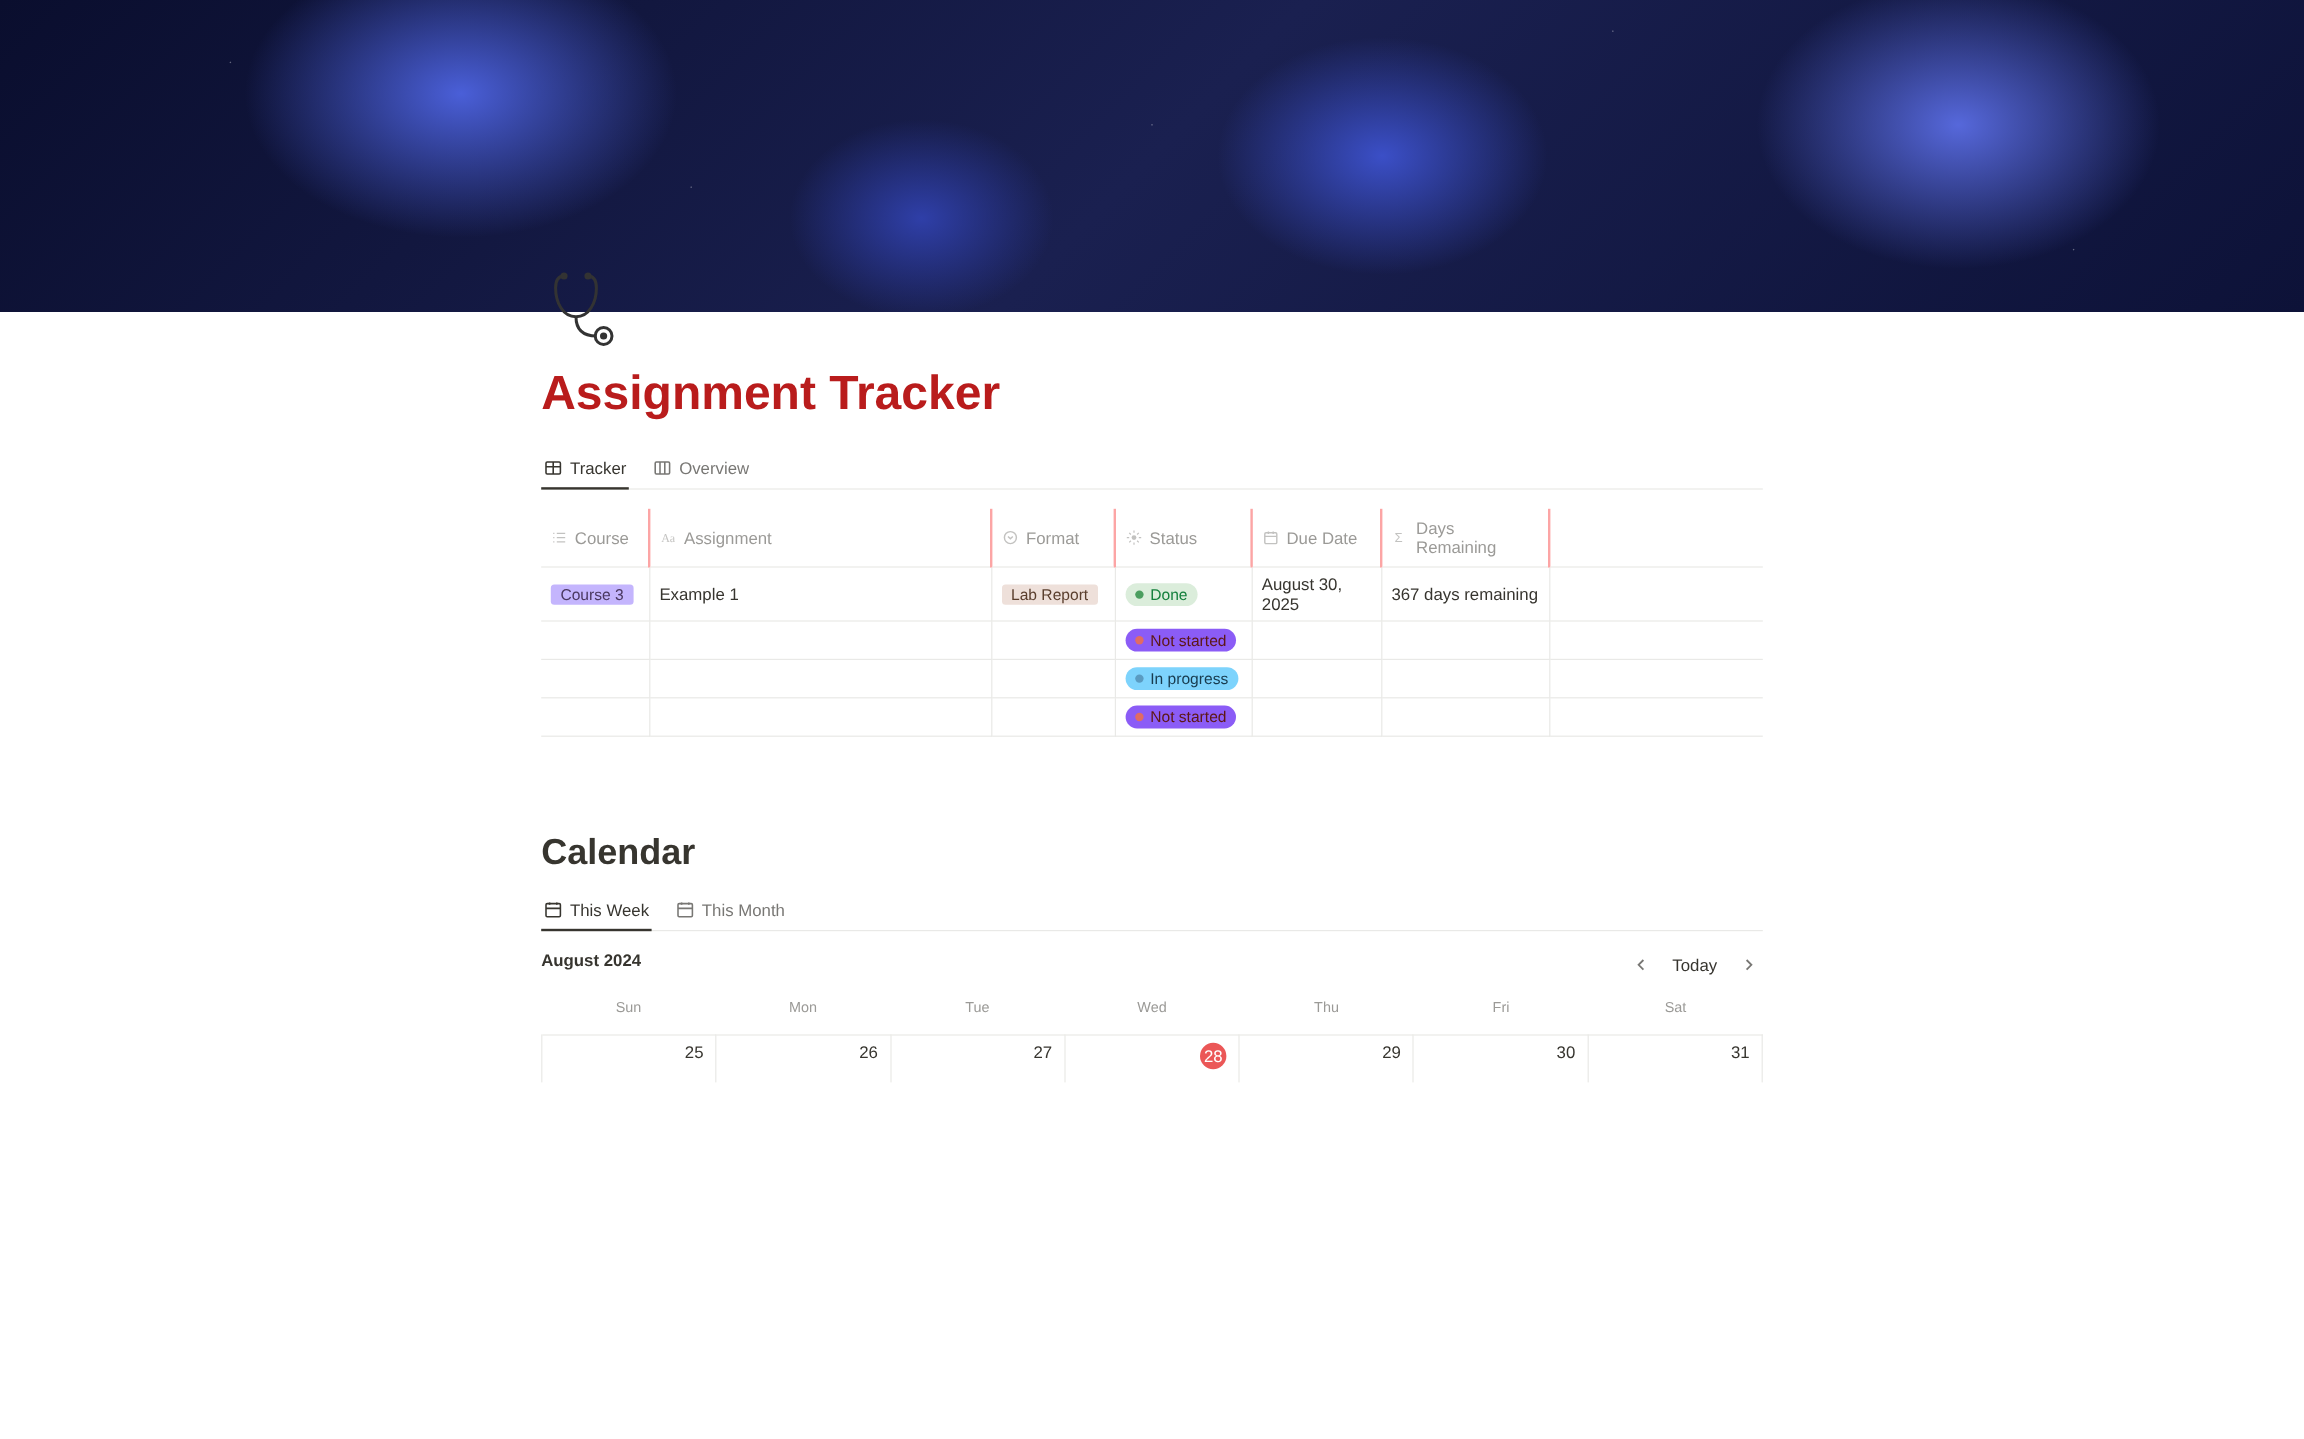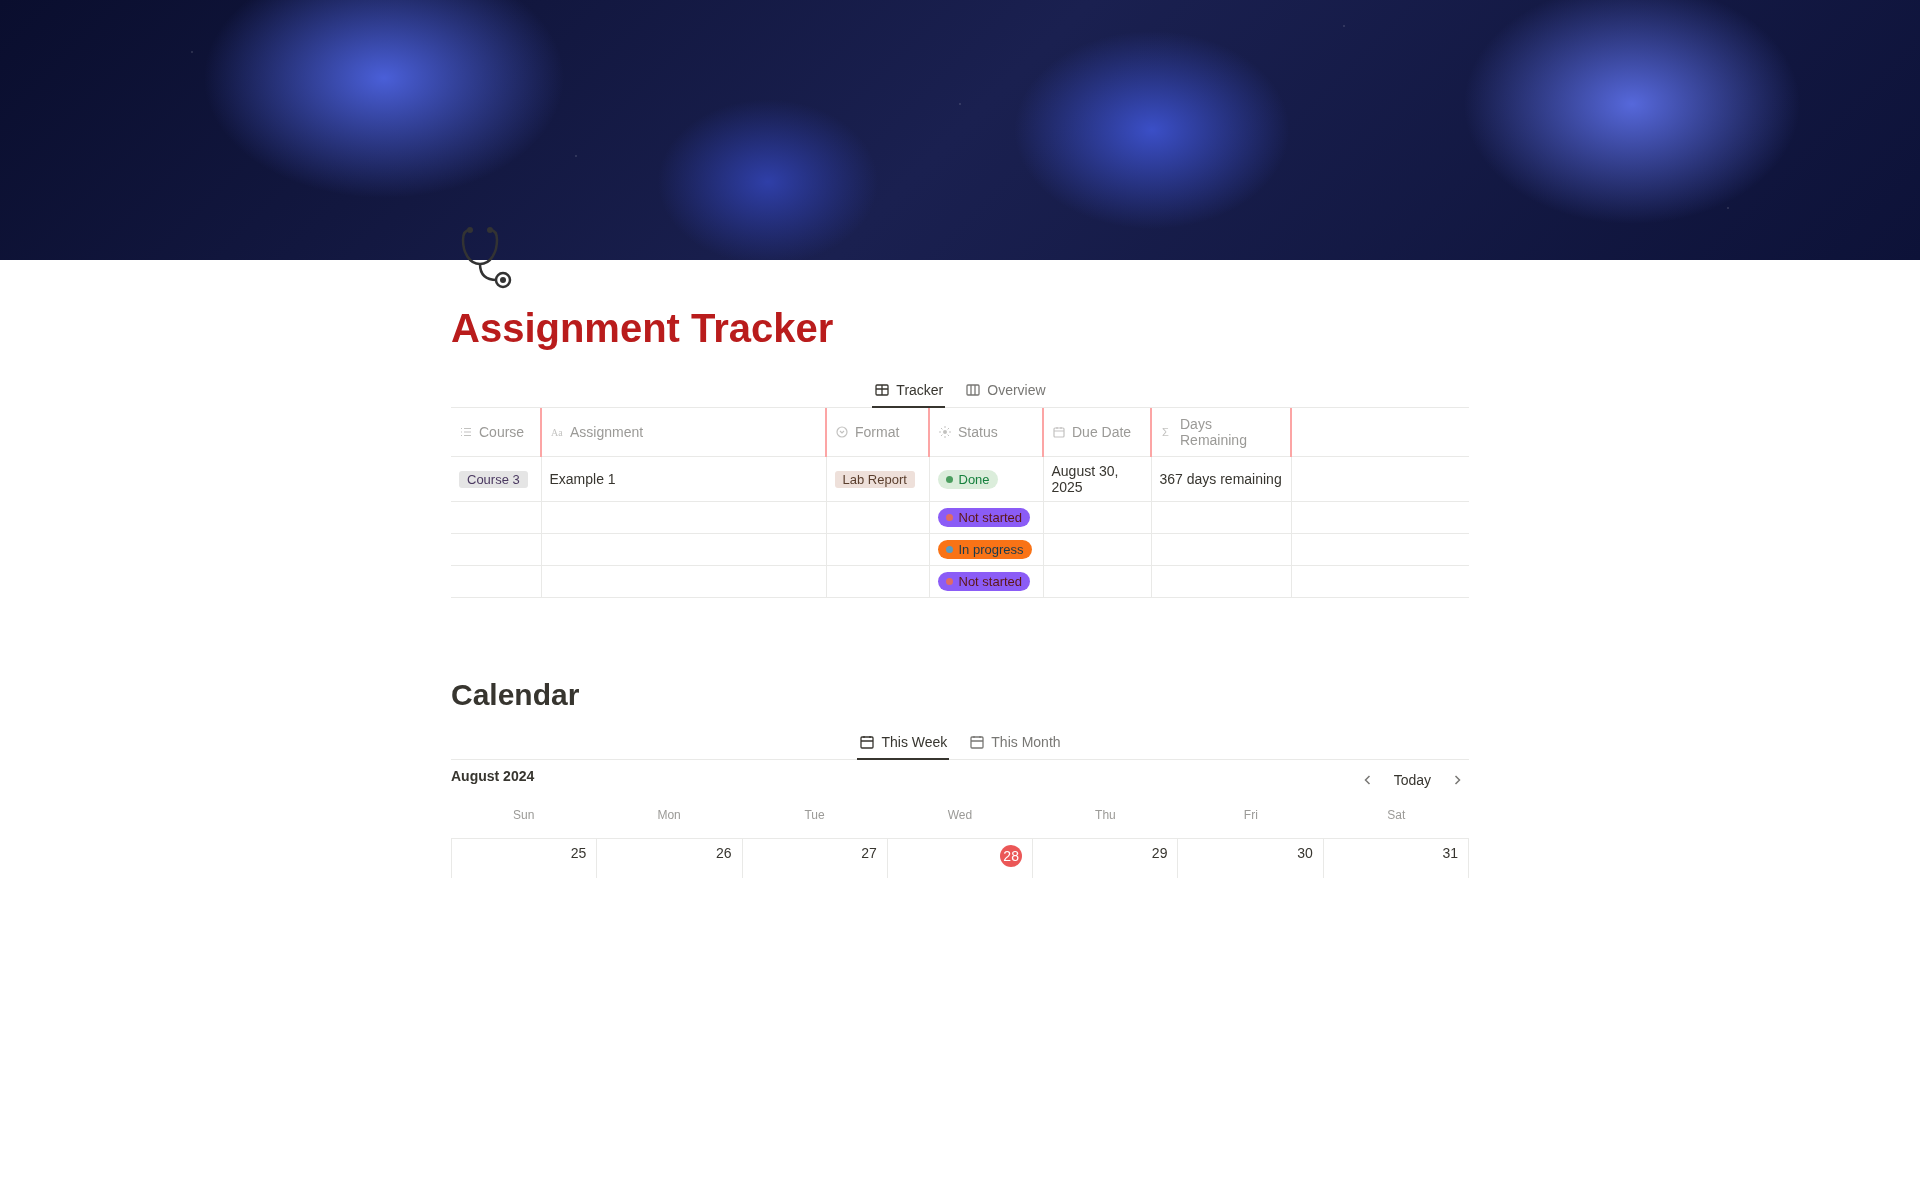--- a/index.html
+++ b/index.html
@@ -2,41 +2,41 @@
 <html><head>
 <meta charset="utf-8">
 <style>
 * { margin: 0; padding: 0; box-sizing: border-box; }
 body { font-family: -apple-system, BlinkMacSystemFont, "Segoe UI", Helvetica, Arial, sans-serif; background: #fff; color: #37352f; width: 1920px; }
 .cover { width: 100%; height: 260px; background: radial-gradient(ellipse 300px 200px at 20% 30%, #4a5fd8 0%, transparent 60%), radial-gradient(ellipse 250px 180px at 60% 50%, #3b4fc7 0%, transparent 55%), radial-gradient(ellipse 280px 200px at 85% 40%, #5668db 0%, transparent 60%), radial-gradient(ellipse 200px 150px at 40% 70%, #2f3fa8 0%, transparent 55%), linear-gradient(135deg, #0a0e2e 0%, #1a2050 50%, #0d1238 100%); position: relative; }
 .cover::after { content: ""; position: absolute; inset: 0; background-image: radial-gradient(1px 1px at 10% 20%, #fff, transparent), radial-gradient(1px 1px at 30% 60%, #fff, transparent), radial-gradient(1px 1px at 70% 10%, #fff, transparent), radial-gradient(1px 1px at 90% 80%, #fff, transparent), radial-gradient(1px 1px at 50% 40%, #fff, transparent); opacity: 0.4; }
 .content { max-width: 1210px; margin: 0 auto; padding: 0 96px 40px; }
 .icon-wrap { margin-top: -42px; margin-bottom: 8px; width: 78px; height: 78px; display: flex; align-items: center; justify-content: center; font-size: 64px; position: relative; z-index: 2; }
 .page-title { font-size: 40px; font-weight: 700; line-height: 1.2; margin-bottom: 24px; color: #b91c1c; }
-.tabs { display: flex; gap: 18px; border-bottom: 1px solid #e9e9e7; margin-bottom: 0; justify-content: center; }
+.tabs { display: flex; gap: 18px; border-bottom: 1px solid #e9e9e7; margin-bottom: 16px; }
 .tab { display: flex; align-items: center; gap: 6px; padding: 6px 2px 8px; font-size: 14px; color: #787774; cursor: pointer; border-bottom: 2px solid transparent; margin-bottom: -1px; }
 .tab.active { color: #37352f; border-bottom-color: #37352f; font-weight: 500; }
 .tab-icon { width: 16px; height: 16px; display: inline-flex; align-items: center; justify-content: center; }
 .table { width: 100%; border-collapse: collapse; font-size: 14px; }
 .table th { text-align: left; font-weight: 400; color: #9b9a97; padding: 8px 8px; border-bottom: 1px solid #e9e9e7; border-right: 2px solid #fca5a5; }
 .table th:last-child { border-right: none; }
 .table td { padding: 6px 8px; border-bottom: 1px solid #e9e9e7; border-right: 1px solid #e9e9e7; height: 32px; vertical-align: middle; }
 .table td:last-child { border-right: none; }
 .th-inner { display: flex; align-items: center; gap: 6px; }
 .prop-icon { width: 14px; height: 14px; display: inline-flex; opacity: 0.6; }
 .tag { display: inline-flex; align-items: center; padding: 1px 8px; border-radius: 3px; font-size: 13px; }
-.tag-purple { background: #e5e5e5; color: #4a3860; }
+.tag-purple { background: #c4b5fd; color: #4a3860; }
 .tag-tan { background: #eee0da; color: #5a3e2d; }
 .status { display: inline-flex; align-items: center; gap: 6px; padding: 2px 8px; border-radius: 12px; font-size: 13px; }
 .status-dot { width: 7px; height: 7px; border-radius: 50%; }
 .status-green { background: #dbeddb; color: #15803d; }
 .status-green .status-dot { background: #4b9e5f; }
 .status-red { background: #8b5cf6; color: #5d1715; }
 .status-red .status-dot { background: #e16b64; }
-.status-blue { background: #f97316; color: #183b4e; }
+.status-blue { background: #7dd3fc; color: #183b4e; }
 .status-blue .status-dot { background: #5a9bc1; }
 .col-course { width: 90px; }
 .col-assignment { width: 285px; }
 .col-format { width: 103px; }
 .col-status { width: 114px; }
 .col-duedate { width: 108px; }
 .col-days { width: 140px; }
 .section-title { font-size: 30px; font-weight: 600; margin-top: 80px; margin-bottom: 16px; }
 .cal-header { display: flex; align-items: flex-start; justify-content: space-between; margin-top: 8px; }
 .cal-month { font-weight: 600; font-size: 14px; }

